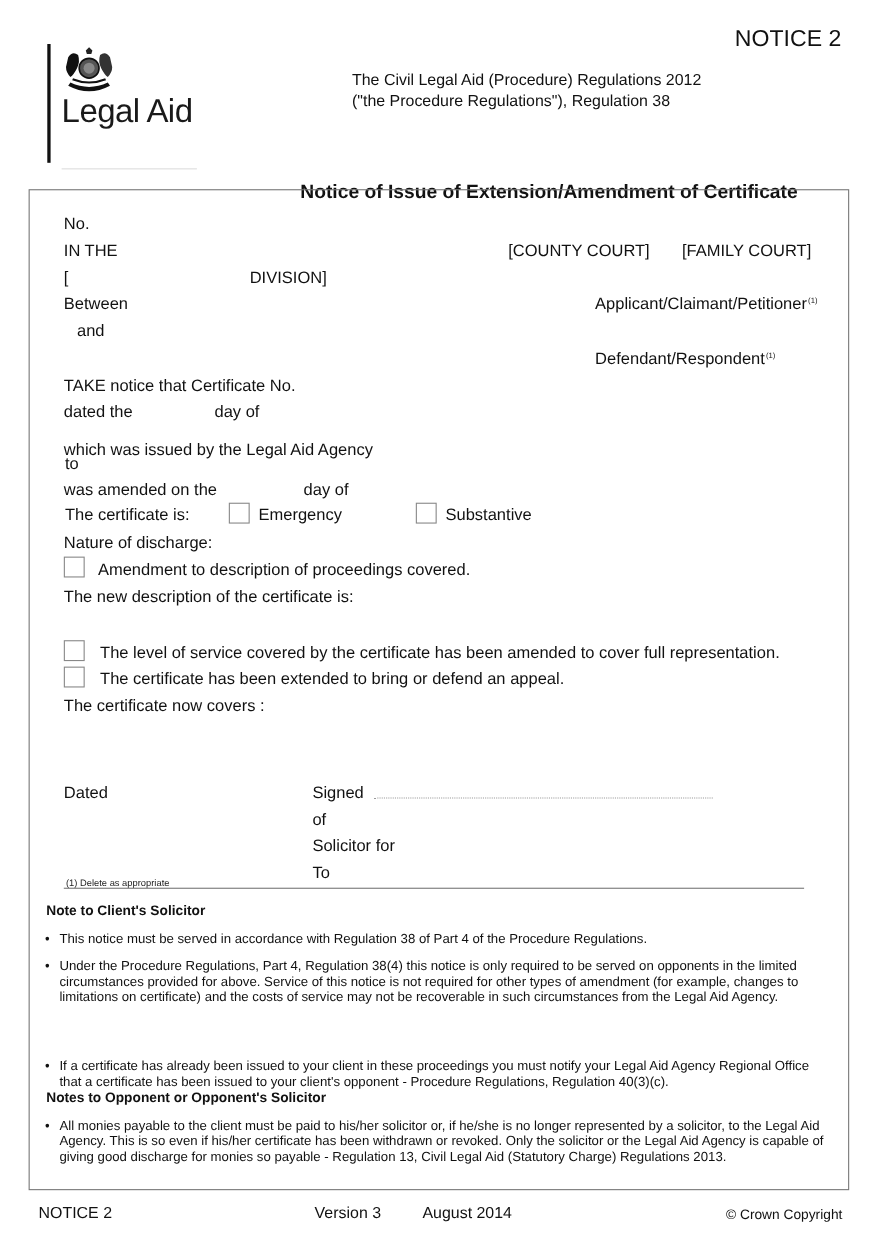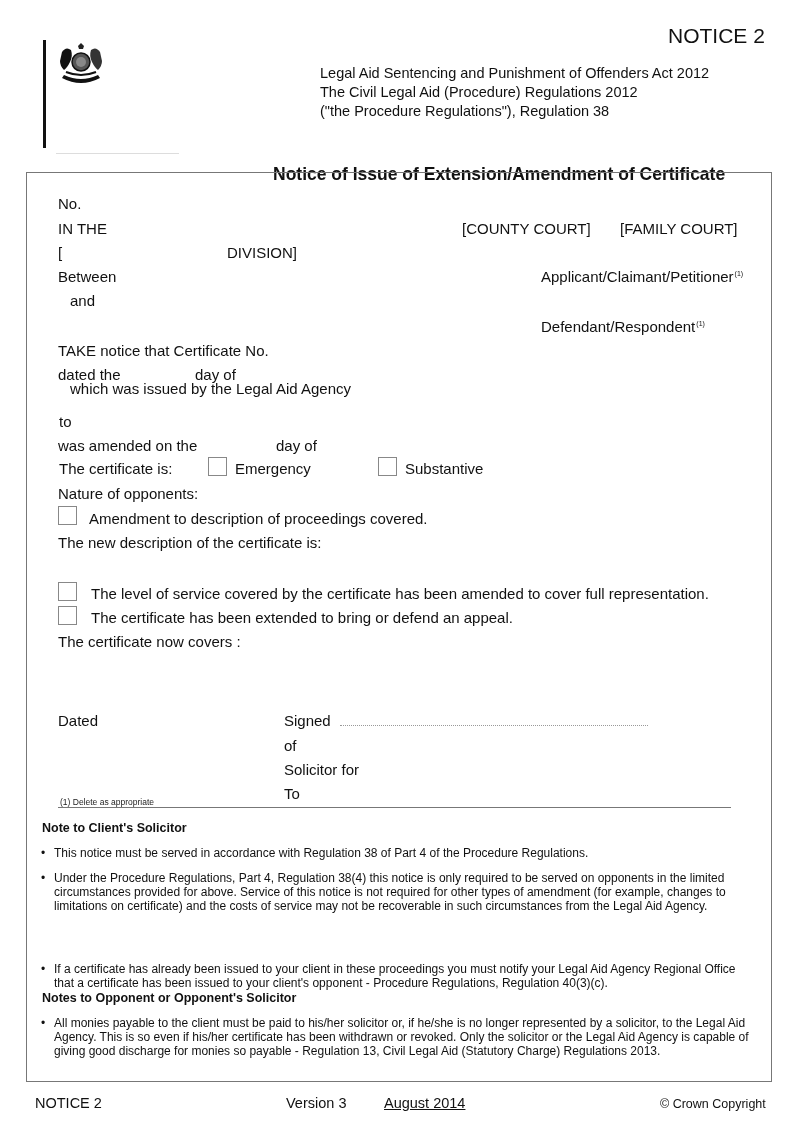--- a/index.html
+++ b/index.html
@@ -44,26 +44,26 @@
   <svg class="logo-crest" viewBox="0 0 50 44">
     <path d="M22 4 l3 -3 l3 3 l-1 3 h-4 z" fill="#222"></path>
     <circle cx="25" cy="20" r="9" fill="#555" stroke="#111" stroke-width="1.5"></circle>
     <circle cx="25" cy="20" r="5" fill="#888"></circle>
     <path d="M6 10 q4 -6 9 -2 q2 6 -1 12 q-3 6 -6 8 q-4 -4 -4 -9 z" fill="#111"></path>
     <path d="M44 10 q-4 -6 -9 -2 q-2 6 1 12 q3 6 6 8 q4 -4 4 -9 z" fill="#333"></path>
     <path d="M6 36 q19 10 38 0 l-2 -3 q-17 8 -34 0 z" fill="#111"></path>
     <path d="M10 30 q15 6 30 0" stroke="#111" stroke-width="2" fill="none"></path>
   </svg>
   <div class="logo-text">
+    <div>Legal Aid</div>
   </div>
   <div class="logo-rule"></div>
 </div>
 
 <div class="abs regs">
-  <div>Legal Aid Sentencing and Punishment of Offenders Act 2012</div>
   <div>The Civil Legal Aid (Procedure) Regulations 2012</div>
   <div>("the Procedure Regulations"), Regulation 38</div>
 </div>
 
 <div class="abs title">Notice of Issue of Extension/Amendment of Certificate</div>
 
 <div class="box"></div>
 
 <div class="abs f" style="left:58px;top:195px;">No.</div>
 <div class="abs f" style="left:58px;top:220px;">IN THE</div>
@@ -76,32 +76,32 @@
   <span>Applicant/Claimant/Petitioner</span><span class="sup">(1)</span>
 </div>
 <div class="abs f" style="left:70px;top:292px;">and</div>
 <div class="abs f" style="left:541px;top:318px;">
   <span>Defendant/Respondent</span><span class="sup">(1)</span>
 </div>
 
 <div class="abs f" style="left:58px;top:342px;">TAKE notice that Certificate No.</div>
 <div class="abs f" style="left:58px;top:366px;">dated the</div>
 <div class="abs f" style="left:195px;top:366px;">day of</div>
-<div class="abs f" style="left:58px;top:380px;margin-left:12px;">which was issued by the Legal Aid Agency</div>
+<div class="abs f" style="left:58px;top:401px;">which was issued by the Legal Aid Agency</div>
 <div class="abs f" style="left:59px;top:413px;">to</div>
 <div class="abs f" style="left:58px;top:437px;">was amended on the</div>
 <div class="abs f" style="left:276px;top:437px;">day of</div>
 
 <div class="abs f" style="left:59px;top:460px;">The certificate is:</div>
 <div class="cb" style="left:208px;top:457px;"></div>
 <div class="abs f" style="left:235px;top:460px;">Emergency</div>
 <div class="cb" style="left:378px;top:457px;"></div>
 <div class="abs f" style="left:405px;top:460px;">Substantive</div>
 
-<div class="abs f" style="left:58px;top:485px;">Nature of opponents:</div>
+<div class="abs f" style="left:58px;top:485px;">Nature of discharge:</div>
 <div class="cb" style="left:58px;top:506px;"></div>
 <div class="abs f" style="left:89px;top:510px;">Amendment to description of proceedings covered.</div>
 <div class="abs f" style="left:58px;top:534px;">The new description of the certificate is:</div>
 
 <div class="cb" style="left:58px;top:582px;"></div>
 <div class="abs f" style="left:91px;top:585px;">The level of service covered by the certificate has been amended to cover full representation.</div>
 <div class="cb" style="left:58px;top:606px;"></div>
 <div class="abs f" style="left:91px;top:609px;">The certificate has been extended to bring or defend an appeal.</div>
 <div class="abs f" style="left:58px;top:633px;">The certificate now covers :</div>
 
@@ -129,14 +129,14 @@
   <span class="bullet">•</span>
   <span>If a certificate has already been issued to your client in these proceedings you must notify your Legal Aid Agency Regional Office that a certificate has been issued to your client's opponent - Procedure Regulations, Regulation 40(3)(c).</span>
 </div>
 <div class="abs note" style="left:54px;top:1016px;">
   <span class="bullet">•</span>
   <span>All monies payable to the client must be paid to his/her solicitor or, if he/she is no longer represented by a solicitor, to the  Legal Aid Agency.  This is so even if his/her certificate has been withdrawn or revoked.  Only the solicitor or the Legal Aid Agency is capable of giving good discharge for monies so payable - Regulation 13, Civil Legal Aid (Statutory Charge) Regulations 2013.</span>
 </div>
 
 <div class="abs footer" style="left:35px;top:1095px;">NOTICE 2</div>
 <div class="abs footer" style="left:286px;top:1095px;text-align:center;">Version 3</div>
-<div class="abs footer" style="left:384px;top:1095px;text-decoration:underline;">August 2014</div>
+<div class="abs footer" style="left:384px;top:1095px;">August 2014</div>
 <div class="abs footer-small" style="left:660px;top:1097px;">© Crown Copyright</div>
 
 </body></html>

